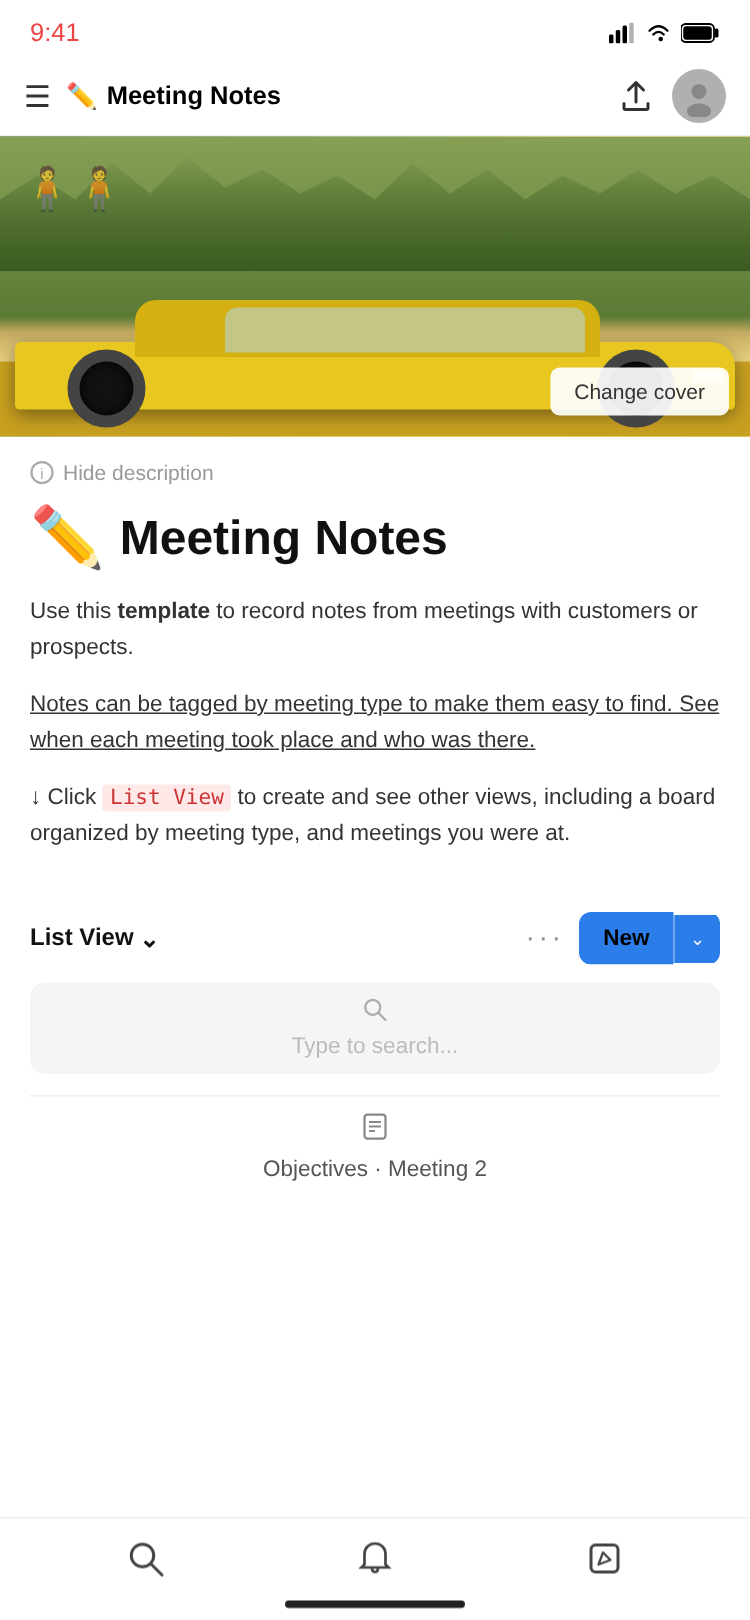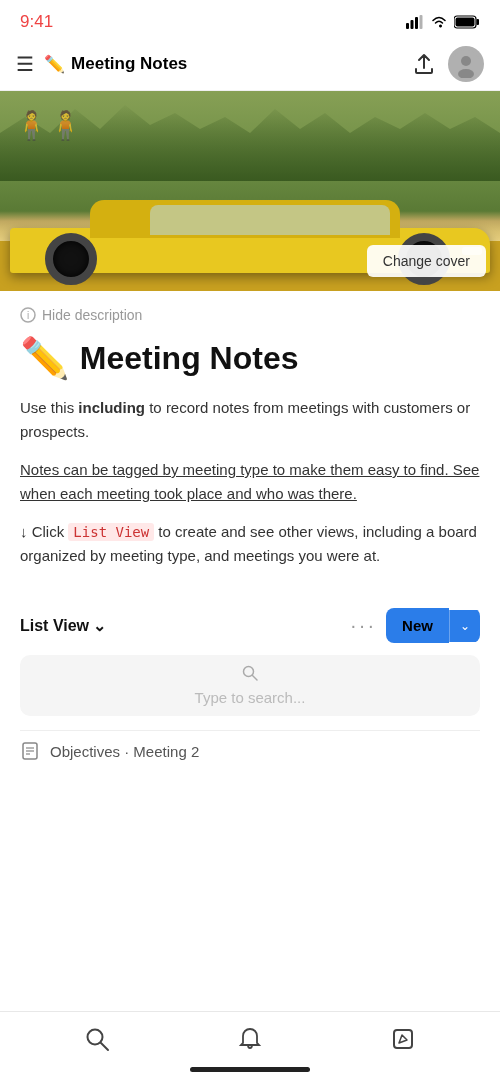--- a/index.html
+++ b/index.html
@@ -226,20 +226,21 @@
       font-size: 15px;
     }
 
     
     .partial-row {
       display: flex;
       align-items: center;
       gap: 10px;
       padding: 10px 0;
       border-top: 1px solid #eee;
+      flex-direction: column;
     }
     .row-text {
       font-size: 15px;
       color: #555;
     }
 
     
     .bottom-nav {
       position: fixed;
       bottom: 0;
@@ -358,21 +359,21 @@
     </svg>
     <span>Hide description</span>
   </div>
 
   <div class="page-title-section">
     <span class="page-title-emoji">✏️</span>
     <span class="page-title-text">Meeting Notes</span>
   </div>
 
   <p class="description-block">
-    <span>Use this </span><strong>including</strong><span> to record notes from meetings with customers or prospects.</span>
+    <span>Use this </span><strong>template</strong><span> to record notes from meetings with customers or prospects.</span>
   </p>
 
   <p class="description-block2">Notes can be tagged by meeting type to make them easy to find. See when each meeting took place and who was there.</p>
 
   <p class="click-instruction">
     <span>↓ Click </span><span class="list-view-badge">List View</span><span> to create and see other views, including a board organized by meeting type, and meetings you were at.</span>
   </p>
 
   <div class="toolbar">
     <div class="list-view-toggle">

